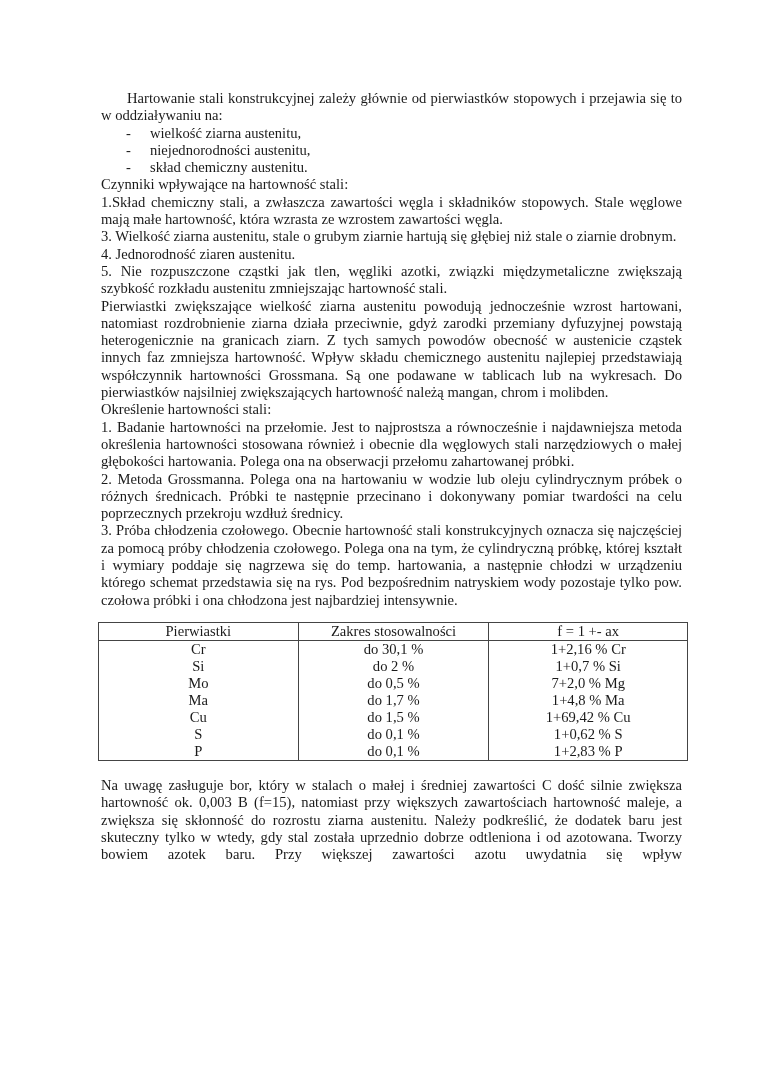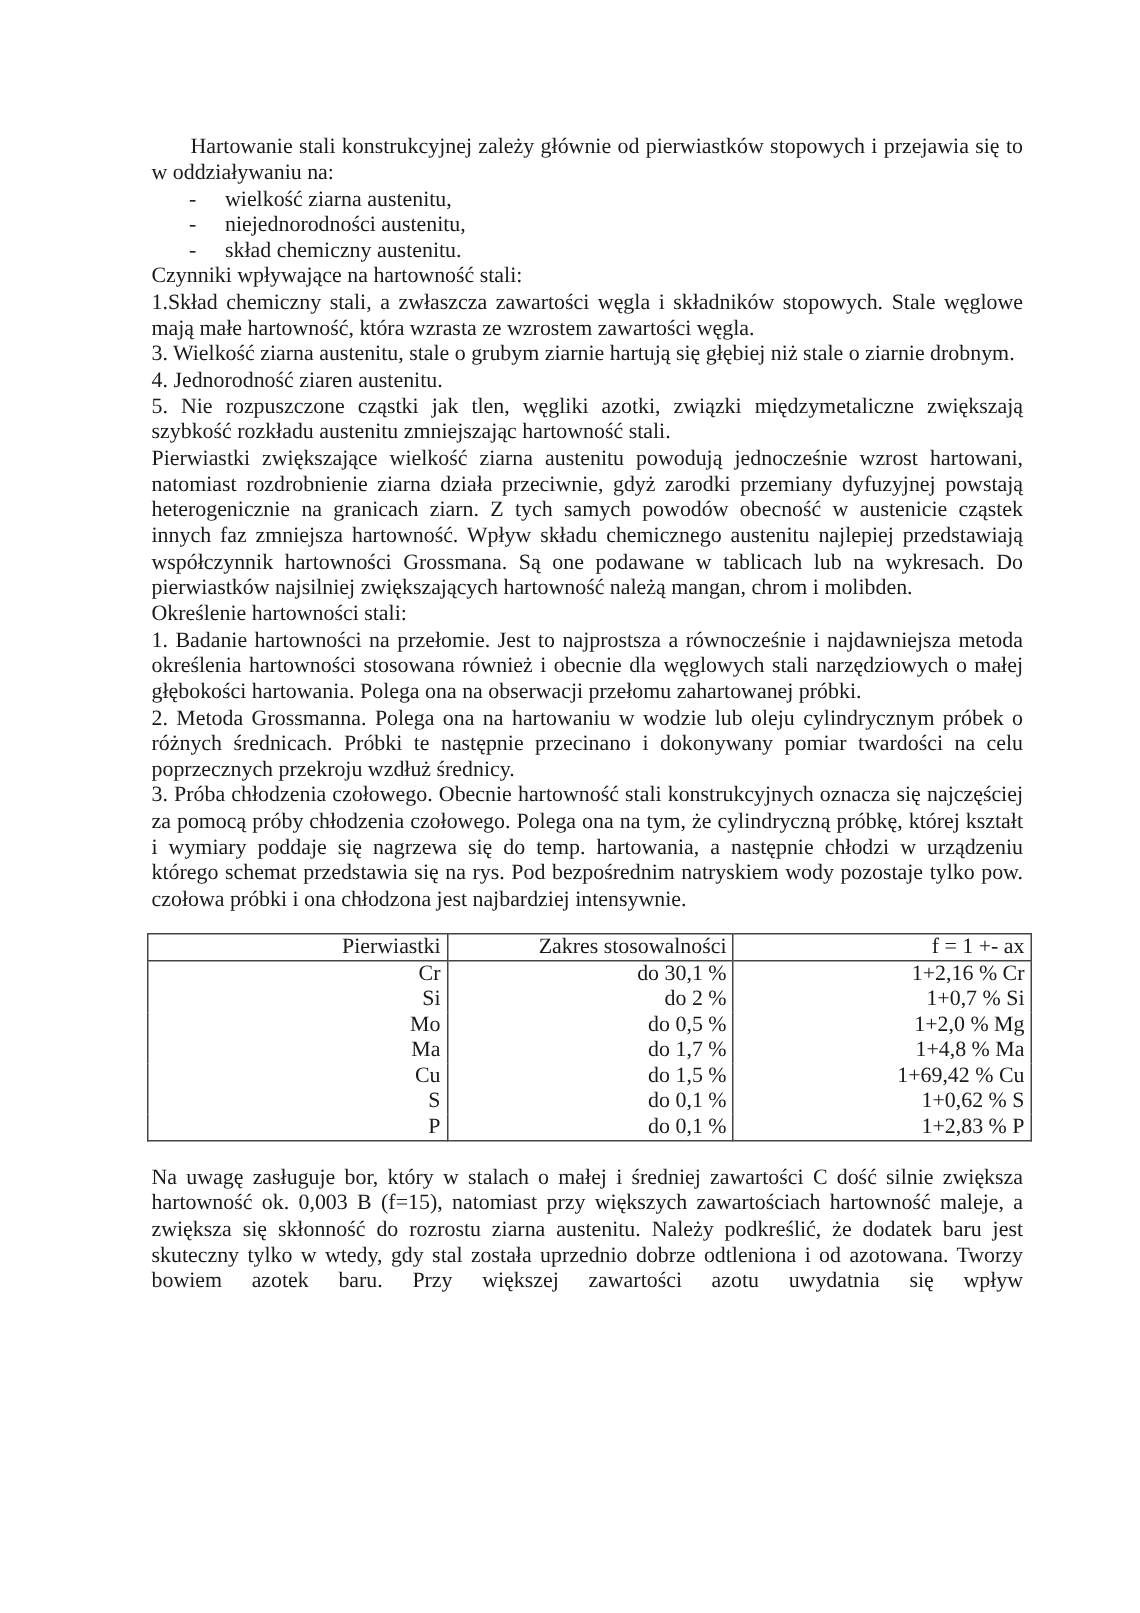--- a/index.html
+++ b/index.html
@@ -15,21 +15,21 @@
   ul.dash li { position: relative; padding-left: 49px; text-align: left; }
   ul.dash li .dash-mark { position: absolute; left: 25px; top: 0; }
   .last-left { text-align-last: left; }
   .gap { height: 16px; }
   table.elements {
     width: 590px; margin-left: -3px; border-collapse: collapse;
     font-family: "Liberation Serif", serif; font-size: 14.6px; line-height: 17px;
     color: #1a1a1a; margin-top: 13px;
   }
   table.elements th, table.elements td {
-    text-align: right; font-weight: normal; padding: 0 4px;
+    text-align: center; font-weight: normal; padding: 0 4px;
     border-left: 1px solid #444; border-right: 1px solid #444;
   }
   table.elements thead th { border-top: 1px solid #444; border-bottom: 1px solid #444; }
   table.elements tbody tr:last-child td { border-bottom: 1px solid #444; }
   table.elements col.c1 { width: 200px; }
   table.elements col.c2 { width: 191px; }
   table.elements col.c3 { width: 199px; }
 </style>
 </head>
 <body>
@@ -75,21 +75,21 @@
           <td>1+2,16 % Cr</td>
         </tr>
       <tr>
           <td>Si</td>
           <td>do 2 %</td>
           <td>1+0,7 % Si</td>
         </tr>
       <tr>
           <td>Mo</td>
           <td>do 0,5 %</td>
-          <td>1+2,0 % Mg</td>
+          <td>7+2,0 % Mg</td>
         </tr>
       <tr>
           <td>Ma</td>
           <td>do 1,7 %</td>
           <td>1+4,8 % Ma</td>
         </tr>
       <tr>
           <td>Cu</td>
           <td>do 1,5 %</td>
           <td>1+69,42 % Cu</td>

